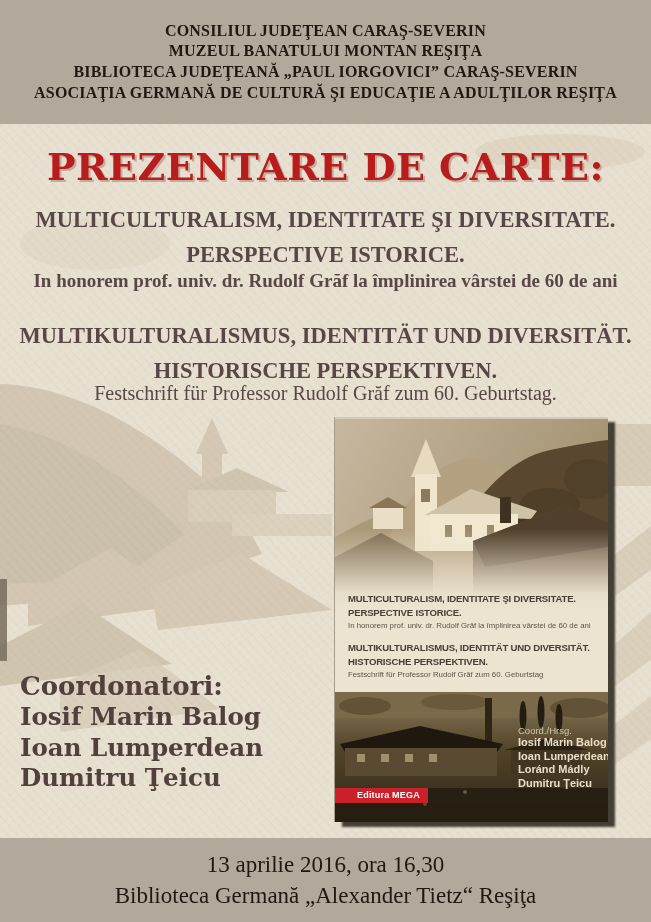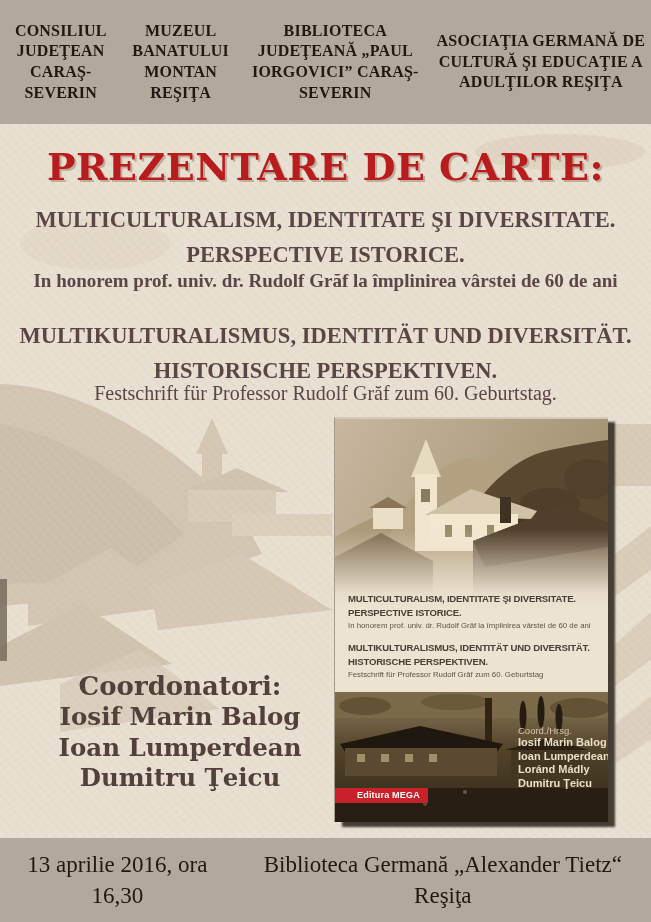--- a/index.html
+++ b/index.html
@@ -4,42 +4,42 @@
 <style>
   html,body{margin:0;padding:0;background:#888;}
   .poster{
     position:relative;width:651px;height:922px;overflow:hidden;
     font-family:"Liberation Serif",serif;
     background:#e8e0d1;
   }
   
   .band{
     position:absolute;left:0;width:651px;background:#b2a89b;
-    display:flex;flex-direction:row;align-items:center;justify-content:center;
+    display:flex;flex-direction:column;align-items:center;justify-content:center;
     text-align:center;color:#201811;
   }
   .band.top{top:0;height:124px;font-weight:bold;font-size:16px;line-height:20.6px;letter-spacing:.2px;}
   .band.bottom{top:838px;height:84px;font-size:23px;line-height:31px;}
   
   .middle{position:absolute;left:0;top:124px;width:651px;height:714px;background:#e8e0d1;}
   .texture{position:absolute;inset:0;pointer-events:none;opacity:.55;
     background:
       repeating-linear-gradient(48deg, rgba(146,125,98,.07) 0 2px, transparent 2px 7px),
       repeating-linear-gradient(-37deg, rgba(146,125,98,.05) 0 1px, transparent 1px 6px);}
   .watermark{position:absolute;inset:0;opacity:.75;}
   .mid-text{position:absolute;left:0;width:651px;text-align:center;white-space:nowrap;}
   .main-title{top:20px;font-family:"DejaVu Serif",serif;font-weight:bold;font-size:38px;
     color:#b91c1c;letter-spacing:.5px;text-shadow:2px 2px 0 rgba(96,42,26,.28);margin:0;}
   .ro-title,.de-title{font-weight:bold;font-size:22.5px;line-height:35px;color:#584746;}
   .ro-title{top:78px;}
   .ro-sub{top:146px;font-weight:bold;font-size:19px;color:#584746;}
   .de-title{top:194px;}
   .de-sub{top:258px;font-weight:normal;font-size:20px;color:#584746;}
   
-  .coordinators{position:absolute;left:20px;top:546px;width:320px;text-align:center;
+  .coordinators{position:absolute;left:20px;top:546px;width:320px;text-align:left;
     font-family:"DejaVu Serif",serif;font-weight:bold;color:#51403c;}
   .coordinators .head{font-size:26px;line-height:32px;}
   .coordinators .name{font-size:24.5px;line-height:30.5px;}
   
   .book-cover{position:absolute;left:335px;top:293px;width:273px;height:403px;
     background:#ece3d0;border-top:2px solid #d3cab8;
     box-shadow:7px 5px 2px rgba(28,22,14,.8), -1px 0 0 rgba(40,32,20,.35);}
   .cover-top{position:absolute;left:0;top:0;width:273px;height:190px;overflow:hidden;}
   .cover-band{position:absolute;left:0;top:173px;width:273px;height:100px;padding:0 0 0 13px;
     box-sizing:border-box;font-family:"Liberation Sans",sans-serif;text-align:left;}

